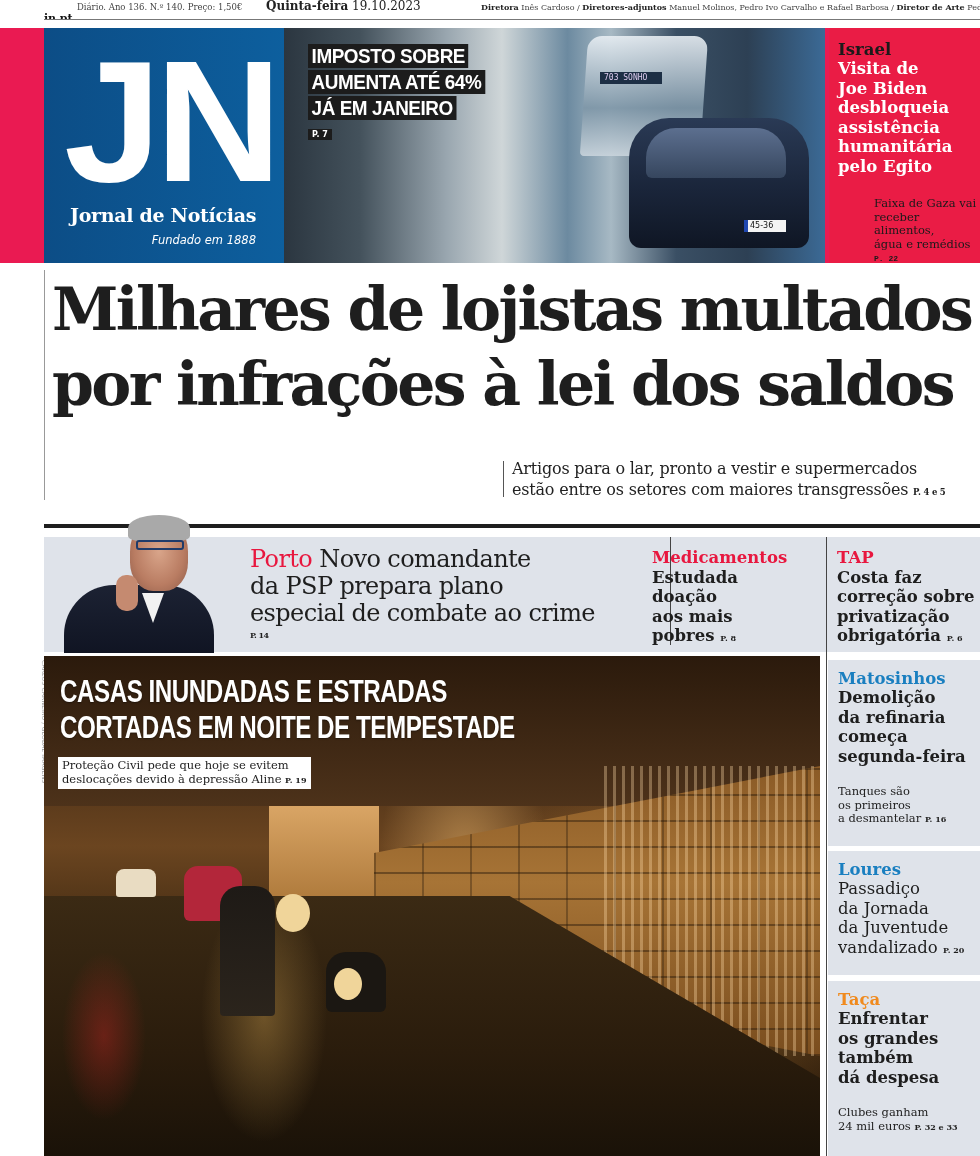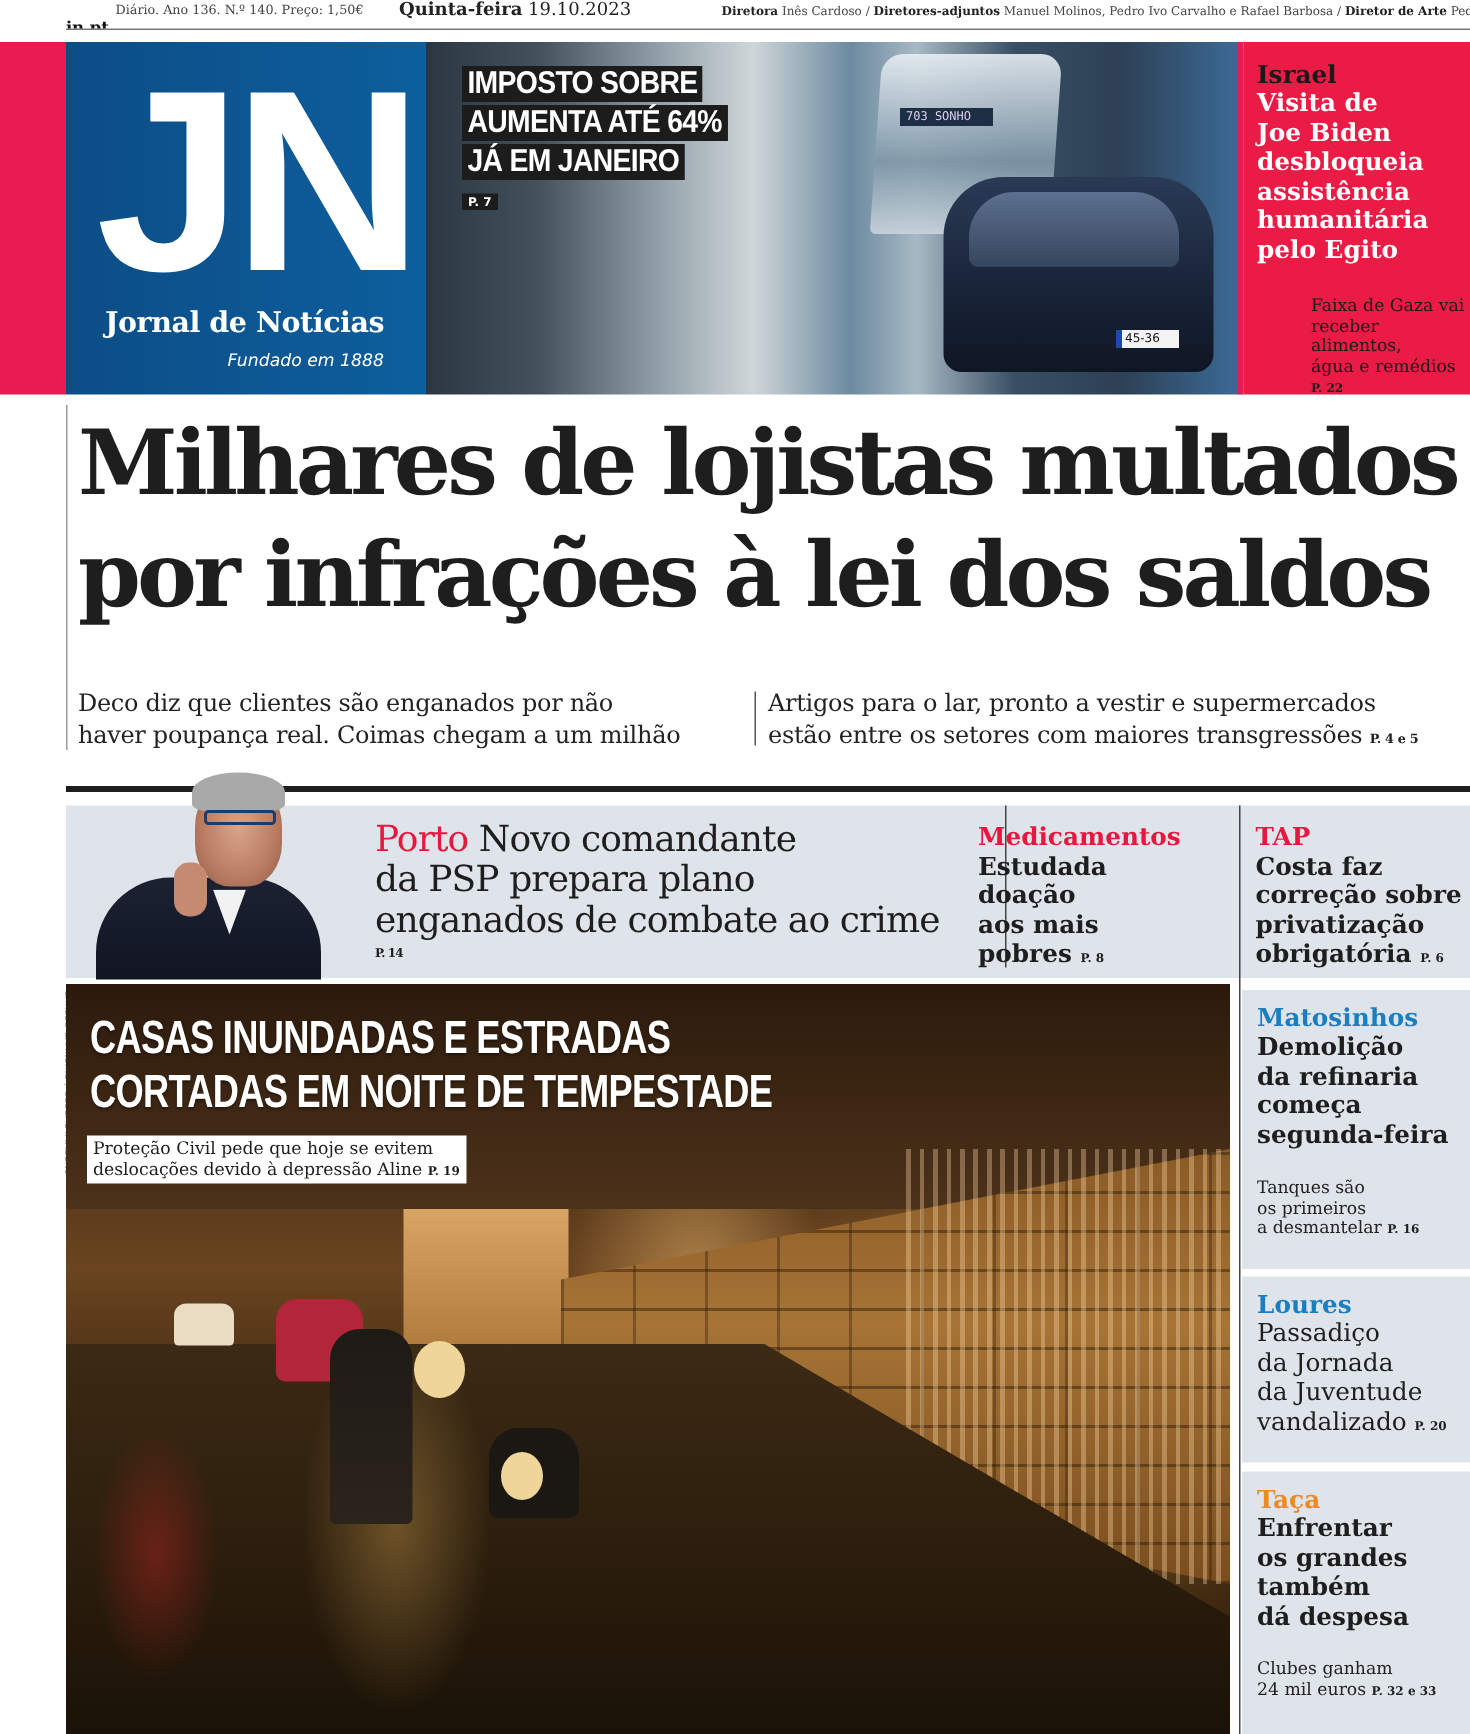--- a/index.html
+++ b/index.html
@@ -34,21 +34,21 @@
   .topphoto .redstripe { position: absolute; right: 0; top: 0; width: 4px; height: 235px; background: #ea1a52; }
   .cars-headline { position: absolute; left: 24px; top: 16px; }
   .cars-headline .line { display: block; margin-bottom: 2px; }
   .cars-headline .line span { background: #1c1c1c; color: #fff; font-family: "Liberation Sans", sans-serif; font-weight: bold; font-size: 21px; line-height: 24px; padding: 0 4px; letter-spacing: -0.5px; transform: scaleX(0.9); display: inline-block; transform-origin: left; }
   .cars-headline .page { display: inline-block; background: #1c1c1c; color: #fff; font-family: "DejaVu Sans", sans-serif; font-weight: bold; font-size: 8px; padding: 1px 4px; }
 
   .redbox { position: absolute; left: 829px; top: 28px; width: 151px; height: 235px; background: #ea1c45; padding: 12px 0 0 9px; }
   .redbox .kicker { font-weight: bold; font-size: 16.5px; line-height: 19px; color: #1a1a1a; }
   .redbox .head { font-weight: bold; font-size: 16.5px; line-height: 19.5px; color: #fff; }
   .redbox .sub { margin-top: 21px; font-size: 11.5px; line-height: 13.5px; color: #1a1a1a; margin-left: 36px; }
-  .redbox .sub b { font-size: 8px; }
+  .redbox .sub b { font-size: 8px; font-family: Liberation Mono, monospace; }
 
   
   .rule-left { position: absolute; left: 44px; top: 270px; width: 1px; height: 230px; background: #999; }
   .main-headline { position: absolute; left: 52px; top: 272px; width: 940px; font-family: "DejaVu Serif", serif; font-weight: bold; font-size: 60px; line-height: 75px; letter-spacing: -2.6px; color: #1e1e1e; white-space: nowrap; }
   .decks { position: absolute; left: 52px; top: 458px; width: 928px; height: 46px; }
   .deck { position: absolute; top: 0; font-size: 16px; line-height: 21px; color: #222; letter-spacing: -0.2px; white-space: nowrap; }
   .deck.left { left: 0; }
   .deck.right { left: 460px; padding-left: 0; }
   .deck-sep { position: absolute; left: 451px; top: 3px; width: 1px; height: 36px; background: #555; }
   .deck b.page { font-size: 8.5px; font-weight: bold; }
@@ -165,24 +165,20 @@
     <div><span>água e remédios</span> <b>P. 22</b></div>
   </div>
 </div>
 
 <div class="rule-left"></div>
 <div class="main-headline">
   <div>Milhares de lojistas multados</div>
   <div>por infrações à lei dos saldos</div>
 </div>
 <div class="decks">
-  <div class="deck left">
-    <div>Deco diz que clientes são enganados por não</div>
-    <div>haver poupança real. Coimas chegam a um milhão</div>
-  </div>
   <div class="deck-sep"></div>
   <div class="deck right">
     <div>Artigos para o lar, pronto a vestir e supermercados</div>
     <div><span>estão entre os setores com maiores transgressões</span> <b class="page">P. 4 e 5</b></div>
   </div>
 </div>
 
 <div class="heavy-rule"></div>
 
 <div class="greyband"></div>
@@ -191,21 +187,21 @@
   <div class="collar"></div>
   <div class="head"></div>
   <div class="hair"></div>
   <div class="glasses"></div>
   <div class="hand"></div>
 </div>
 
 <div class="porto">
   <div><span class="kicker">Porto</span> <span>Novo comandante</span></div>
   <div>da PSP prepara plano</div>
-  <div>enganados de combate ao crime</div>
+  <div>especial de combate ao crime</div>
   <span class="page">P. 14</span>
 </div>
 
 <div class="vsep" style="left:670px; top:537px; height:108px;"></div>
 <div class="minibox" style="left:652px; top:548px;">
   <div class="kicker">Medicamentos</div>
   <div>Estudada</div>
   <div>doação</div>
   <div>aos mais</div>
   <div><span>pobres</span> <b class="page">P. 8</b></div>

